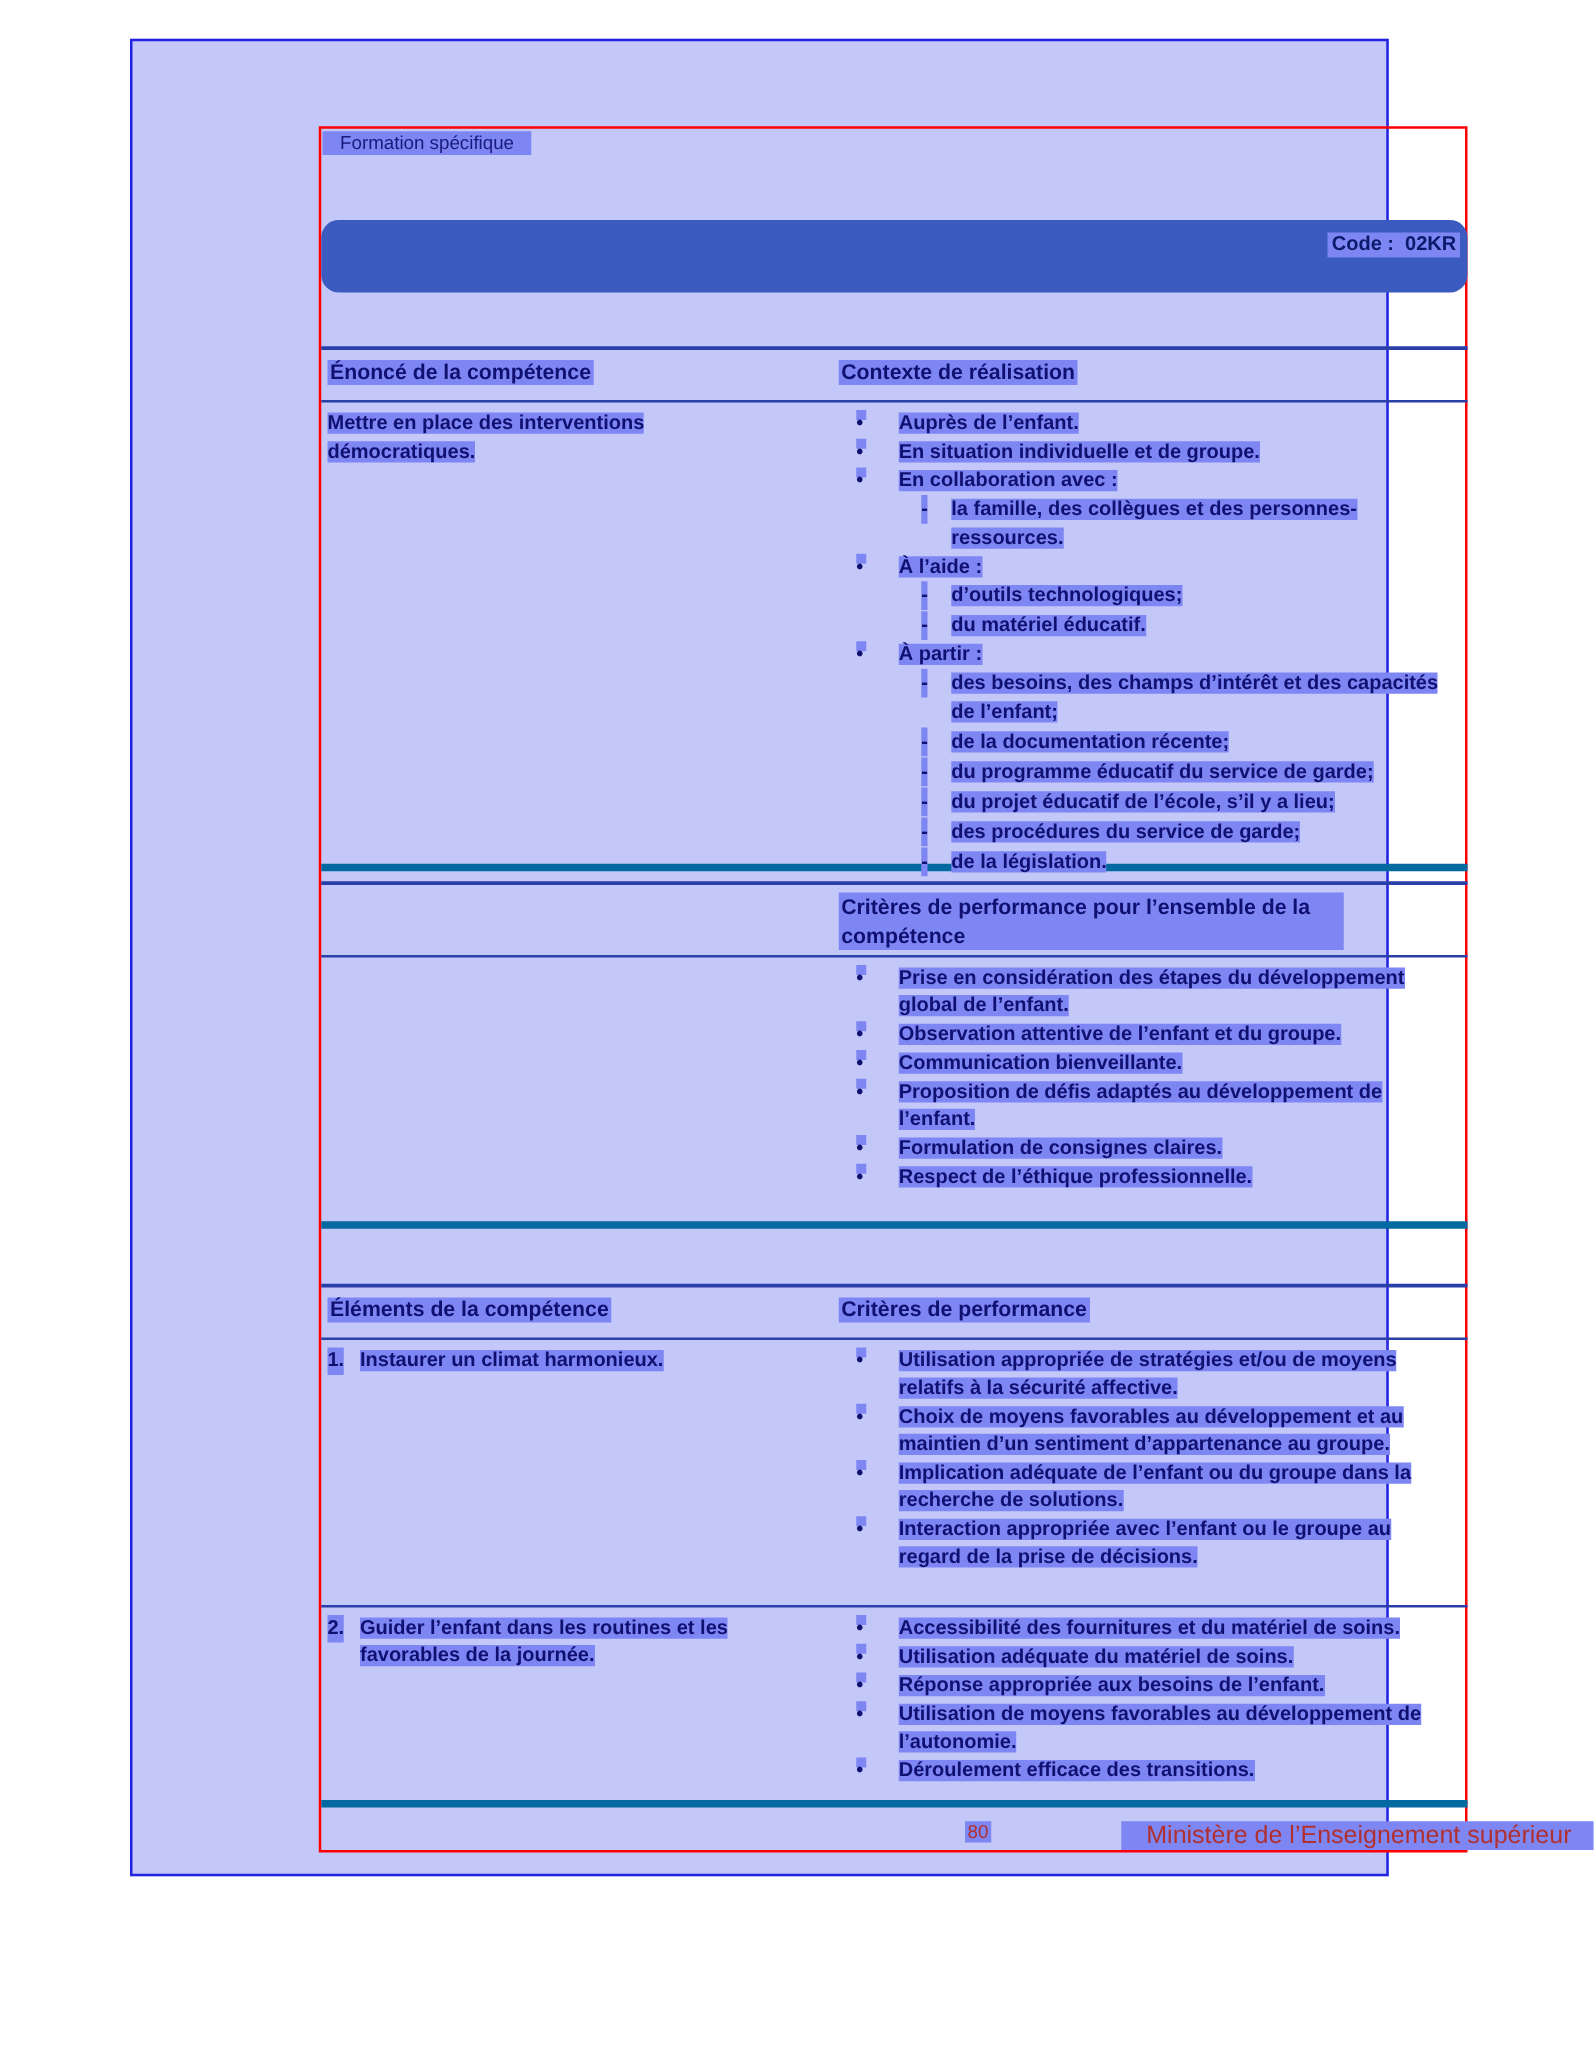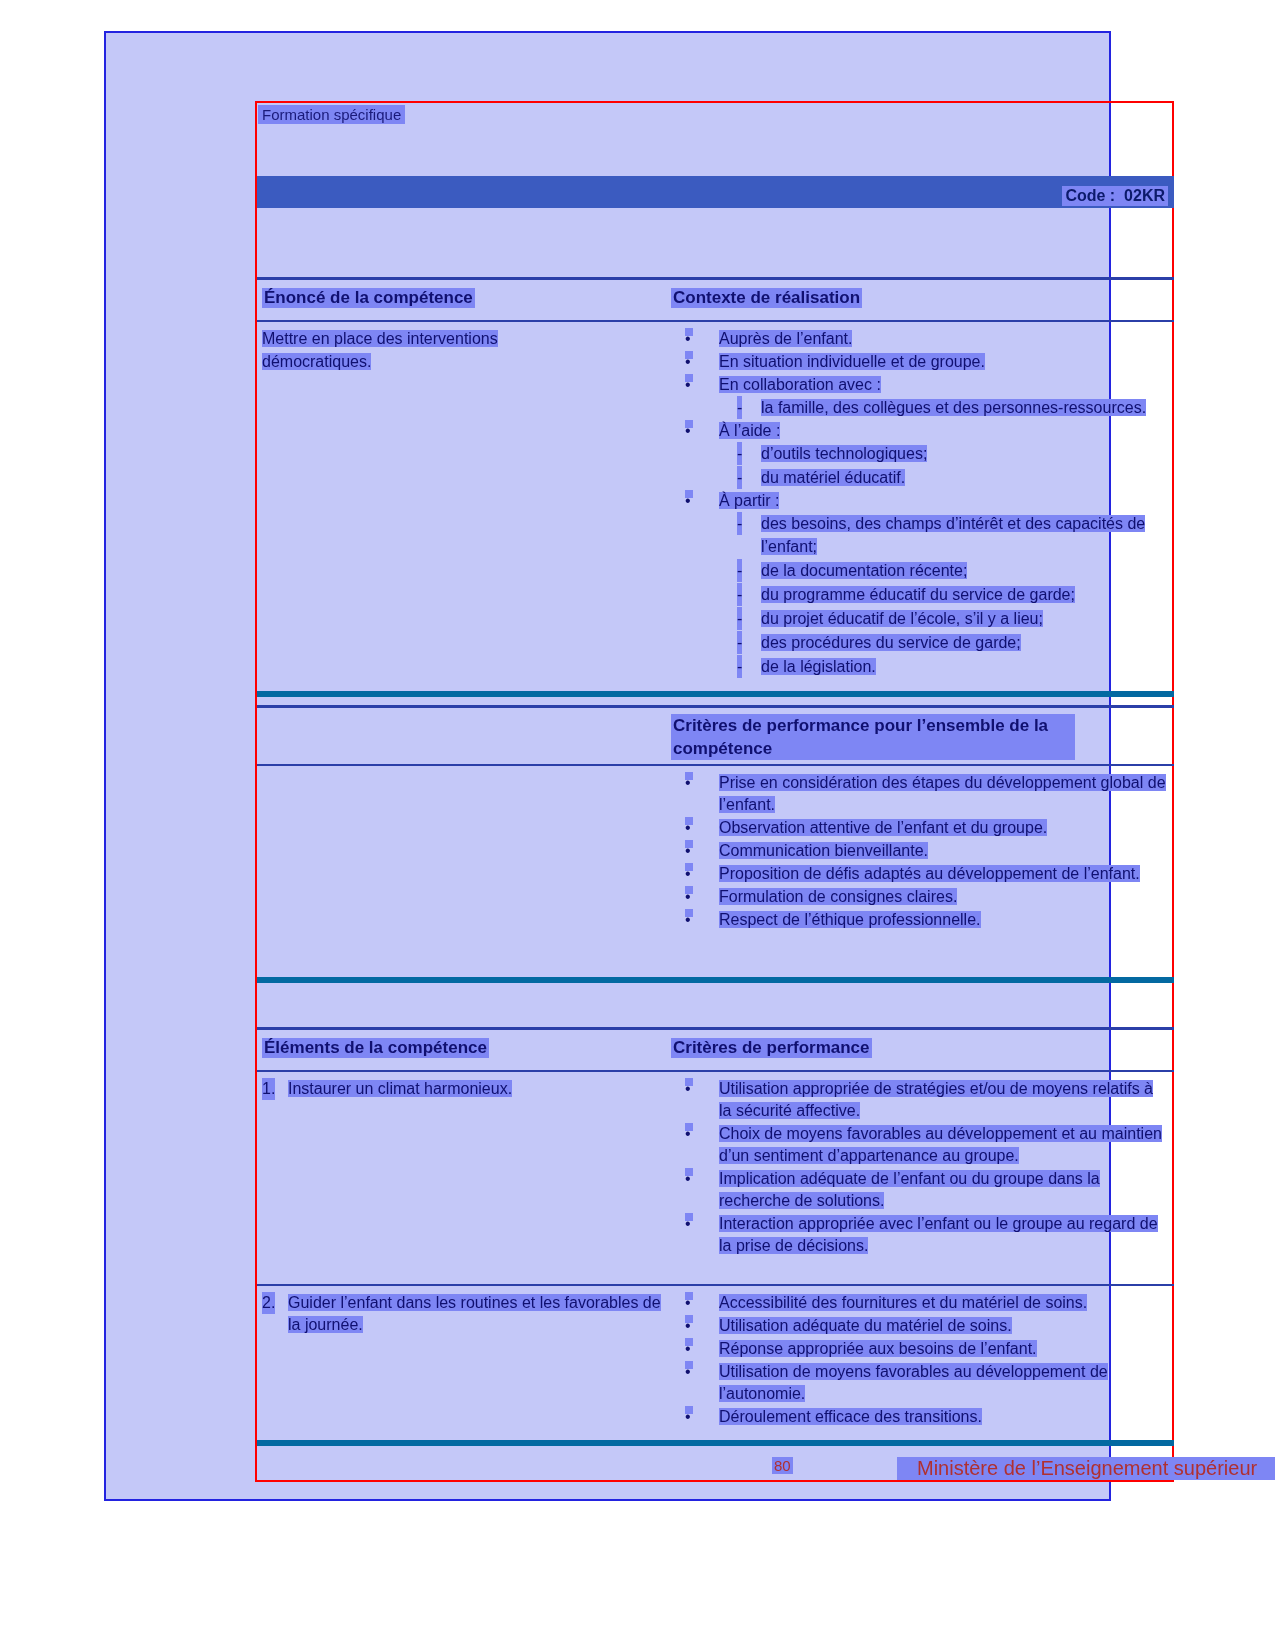--- a/index.html
+++ b/index.html
@@ -36,31 +36,32 @@
     border: 2px solid #ff0000;
     box-sizing: border-box;
   }
   .header-label {
     position: absolute;
     left: 152px;
     top: 72px;
     font-size: 15px;
     color: #1a1a7a;
     background: #7e86f4;
-    padding: 1px 4px;
+    padding: 1px 14px;
     white-space: nowrap;
   }
   
   .codebar {
     position: absolute;
     left: 151px;
     top: 143px;
     width: 917px;
-    height: 32px;
+    height: 58px;
     background: #3b5bc0;
+    border-radius: 14px;
   }
   .codebar .code-text {
     position: absolute;
     right: 6px;
     top: 10px;
     font-size: 16px;
     font-weight: bold;
     color: #0c1a6b;
     background: #7e86f4;
     padding: 1px 3px;
@@ -121,20 +122,21 @@
     padding: 0 2px;
     white-space: nowrap;
   }
   .block .hdr .l { left: 5px; }
   .block .hdr .r { left: 414px; }
   .block .hdr.tall { height: 56px; }
   .block .hdr.tall .r { top: 6px; width: 400px; line-height: 23px; white-space: normal; }
 
   .body2 {
     position: relative;
+    font-weight: bold;
   }
   .col-left {
     position: absolute;
     left: 5px;
     top: 6px;
     width: 400px;
   }
   .col-right {
     position: absolute;
     left: 414px;

